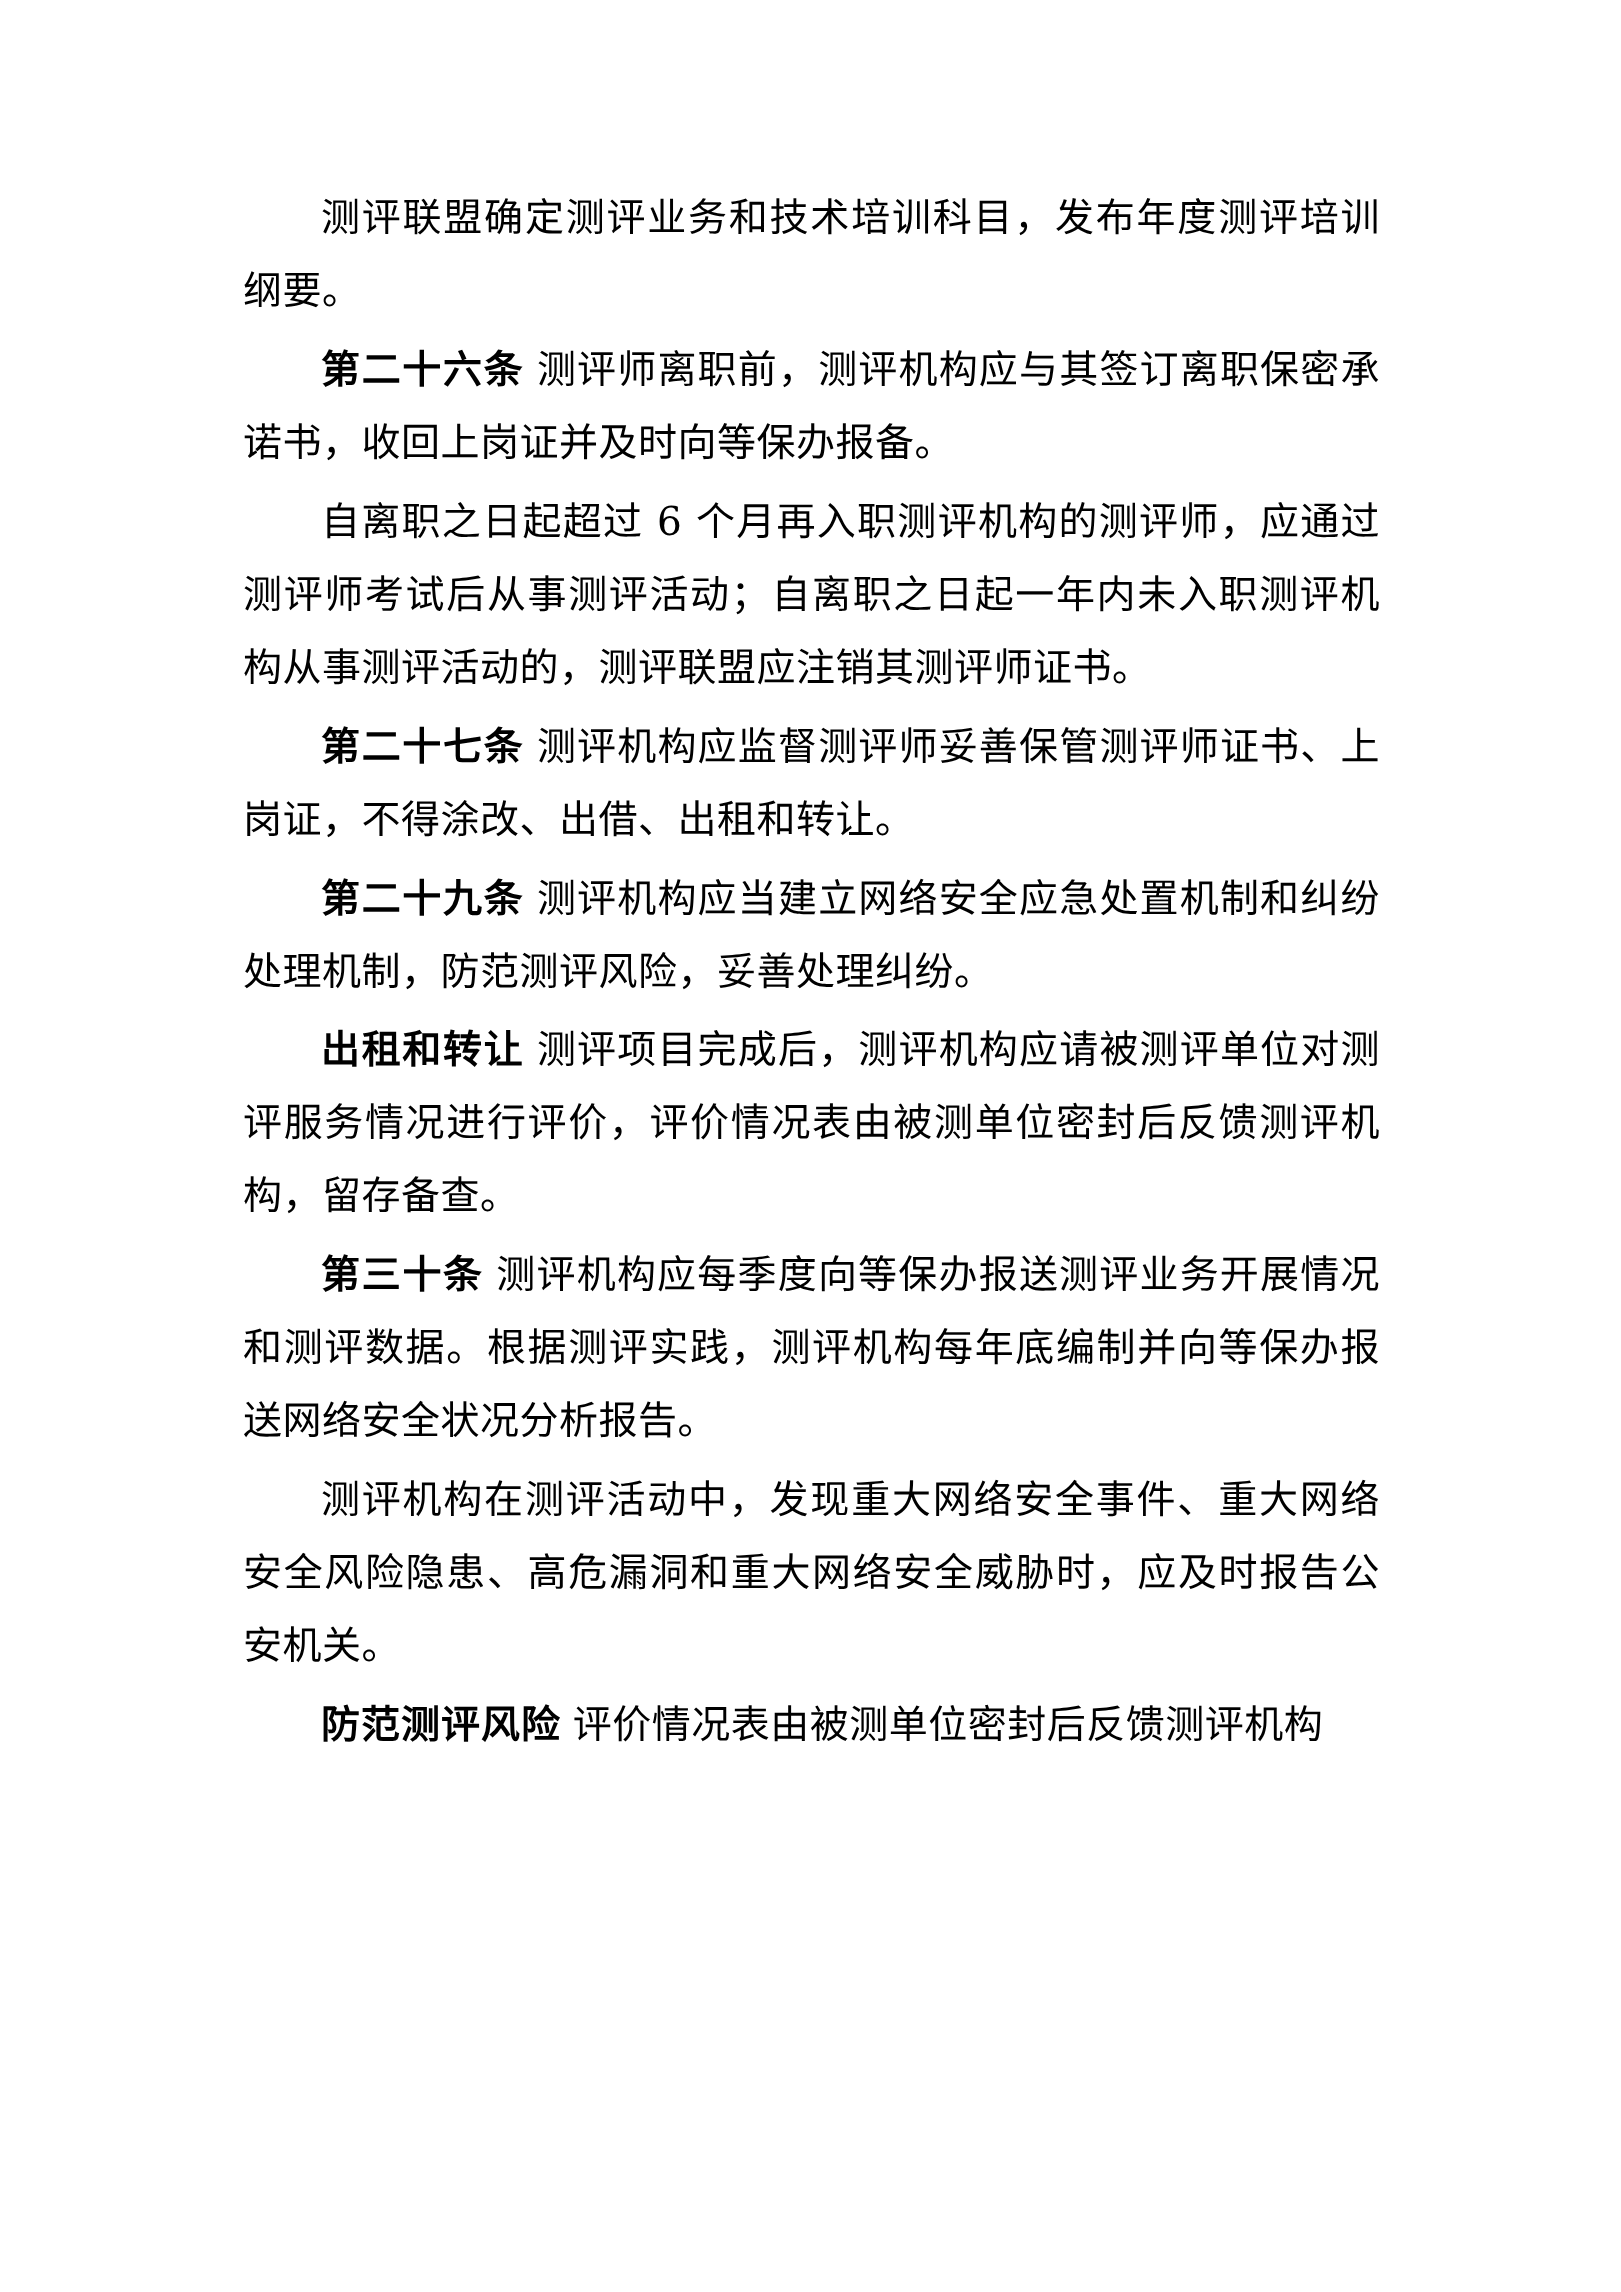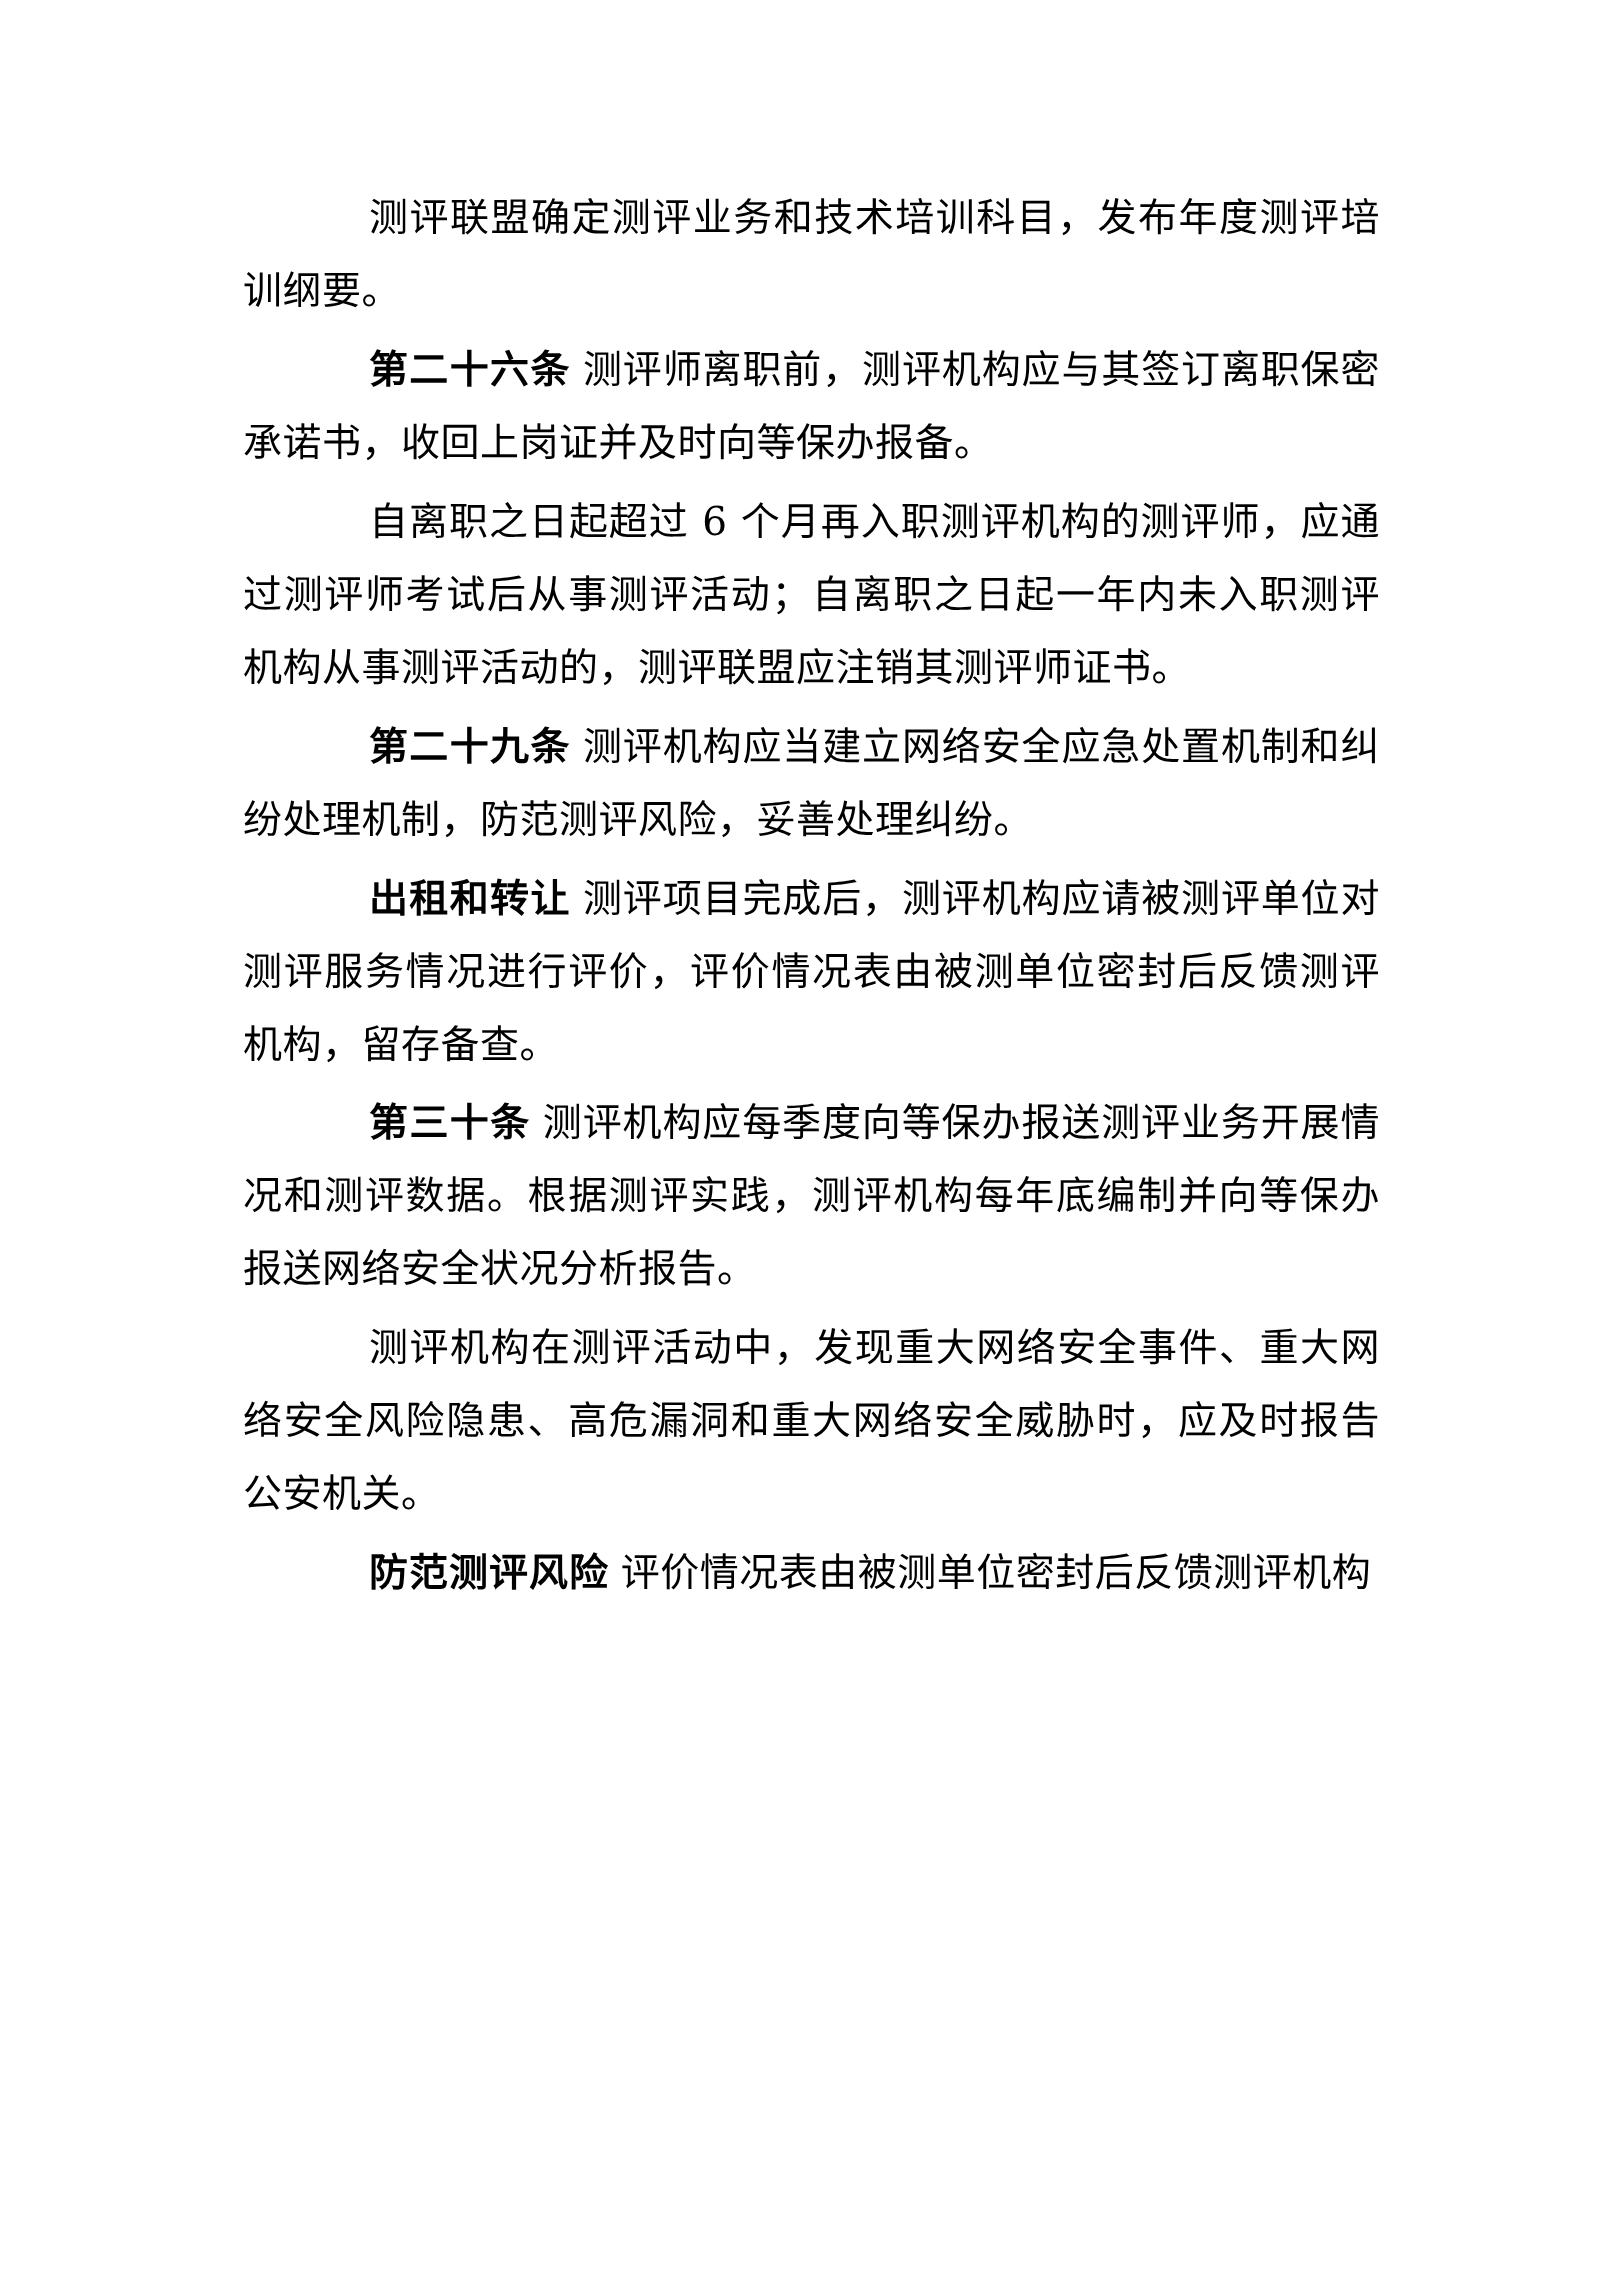--- a/index.html
+++ b/index.html
@@ -29,21 +29,20 @@
     font-size: 39px;
     line-height: 73px;
     text-align: justify;
     text-justify: inter-ideograph;
     letter-spacing: 0.5px;
     text-indent: 78px;
   }
   p.para .lead {
     font-weight: 700;
     letter-spacing: 1px;
-    margin-left: 48px;
   }
   p.para .gap {
     display: inline-block;
     width: 11.8px;
   }
   .page-number {
     position: absolute;
     left: 0;
     right: 0;
     top: 2034px;
@@ -66,20 +65,23 @@
 
     <p class="para">
       <span class="lead">第二十六条</span><span class="gap"></span><span>测评师离职前，测评机构应与其签订离职保密承诺书，收回上岗证并及时向等保办报备。</span>
     </p>
 
     <p class="para">
       <span class="lead"></span>
       <span>自离职之日起超过 6 个月再入职测评机构的测评师，应通过测评师考试后从事测评活动；自离职之日起一年内未入职测评机构从事测评活动的，测评联盟应注销其测评师证书。</span>
     </p>
 
+    <p class="para">
+      <span class="lead">第二十七条</span><span class="gap"></span><span>测评机构应监督测评师妥善保管测评师证书、上岗证，不得涂改、出借、出租和转让。</span>
+    </p>
 
     <p class="para">
       <span class="lead">第二十九条</span><span class="gap"></span><span>测评机构应当建立网络安全应急处置机制和纠纷处理机制，防范测评风险，妥善处理纠纷。</span>
     </p>
 
     <p class="para">
       <span class="lead">出租和转让</span><span class="gap"></span><span>测评项目完成后，测评机构应请被测评单位对测评服务情况进行评价，评价情况表由被测单位密封后反馈测评机构，留存备查。</span>
     </p>
 
     <p class="para">

